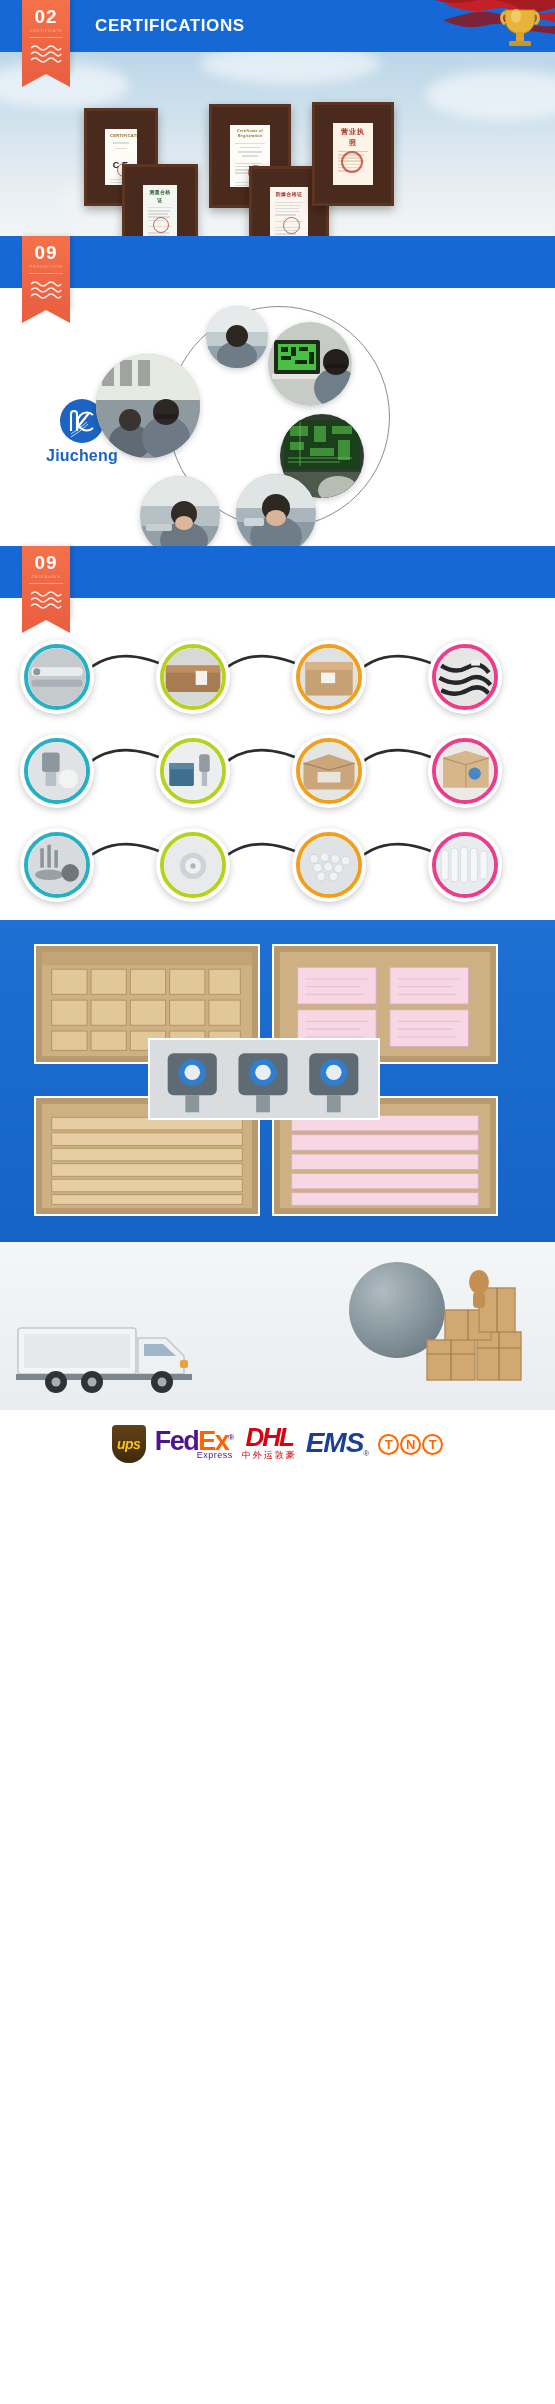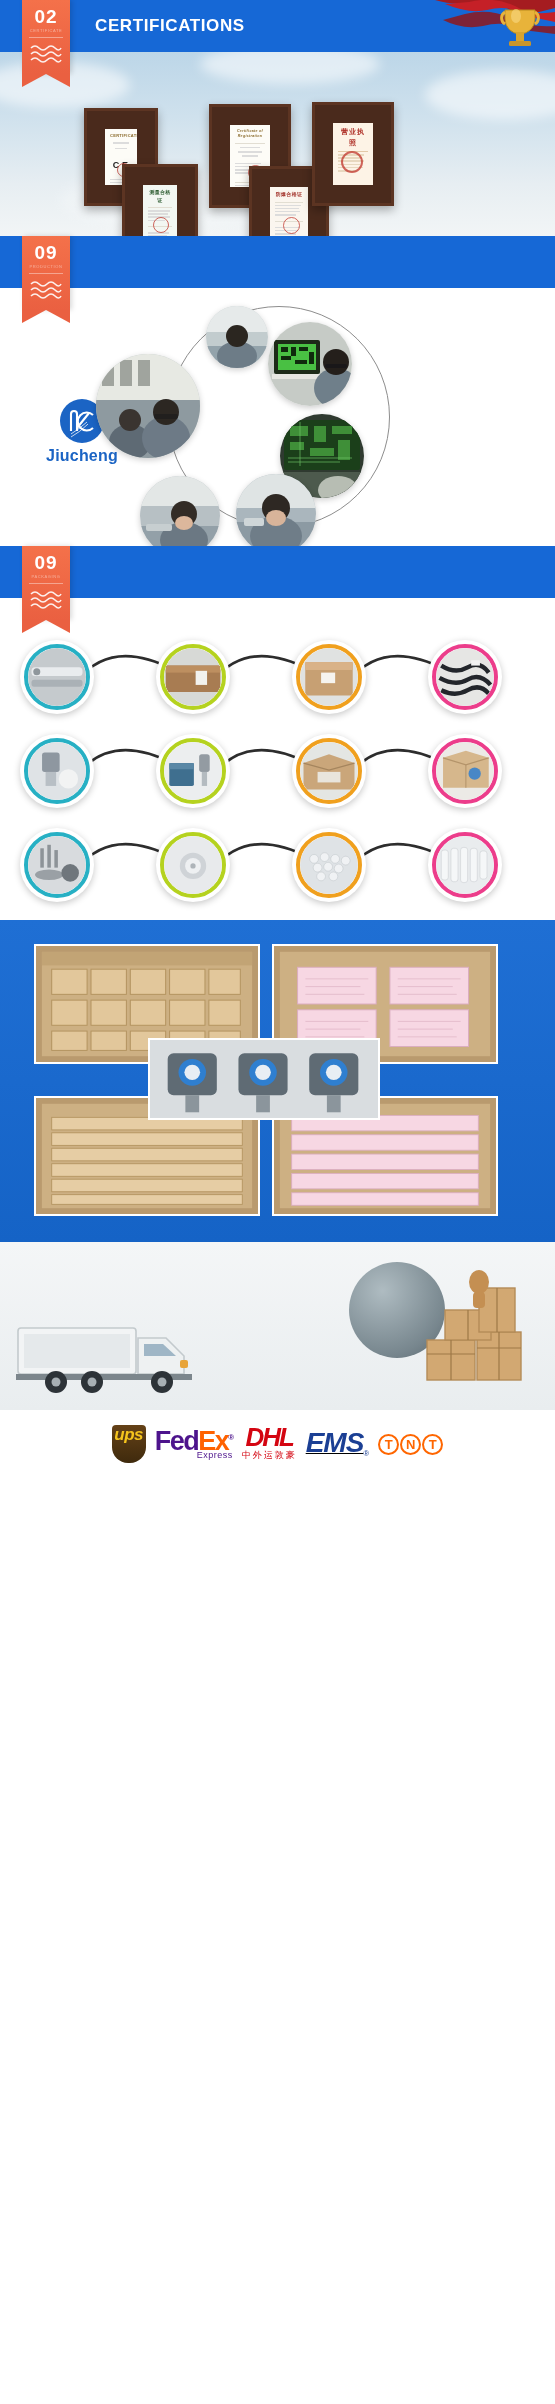--- a/index.html
+++ b/index.html
@@ -262,22 +262,22 @@
     justify-content: center;
     gap: 9px;
     padding: 0 10px;
   }
   .carrier { display: flex; align-items: center; }
   .c-ups {
     width: 34px; height: 38px;
     background: linear-gradient(180deg,#644117 0%, #3f2a0d 100%);
     border-radius: 4px 4px 16px 16px;
     color: #f5c41d;
-    font-size: 17px; font-weight: bold; font-style: italic;
-    display: flex; justify-content: center;
+    font-size: 14px; font-weight: bold; font-style: italic;
+    display: flex; align-items: center; justify-content: center;
     letter-spacing: -.5px;
   }
   .c-fedex {
     font-size: 27px; font-weight: bold; letter-spacing: -1.5px;
     line-height: .9;
   }
   .c-fedex .fed { color: #4d148c; }
   .c-fedex .ex  { color: #ff6200; }
   .c-fedex .sup { font-size: 8px; vertical-align: super; color: #4d148c; }
   .c-fedex .sub {
@@ -287,21 +287,21 @@
   }
   .c-dhl { text-align: center; }
   .c-dhl .word {
     font-size: 26px; font-weight: bold; font-style: italic;
     color: #d40511; letter-spacing: -2px; line-height: .9;
   }
   .c-dhl .cn {
     display: block; color: #d40511; font-size: 9px;
     letter-spacing: 2px; margin-top: -1px;
   }
-  .c-ems { text-align: left; text-decoration: underline; }
+  .c-ems { text-align: left; }
   .c-ems .word {
     font-size: 28px; font-weight: bold; font-style: italic;
     color: #1b3f94; letter-spacing: -1px; line-height: .9;
   }
   .c-ems .reg { font-size: 8px; vertical-align: sub; }
   .c-tnt { display: flex; gap: 1px; }
   .c-tnt span {
     width: 21px; height: 21px; border-radius: 50%;
     border: 2.5px solid #ff6600;
     color: #ff6600; font-weight: bold; font-size: 13px;

